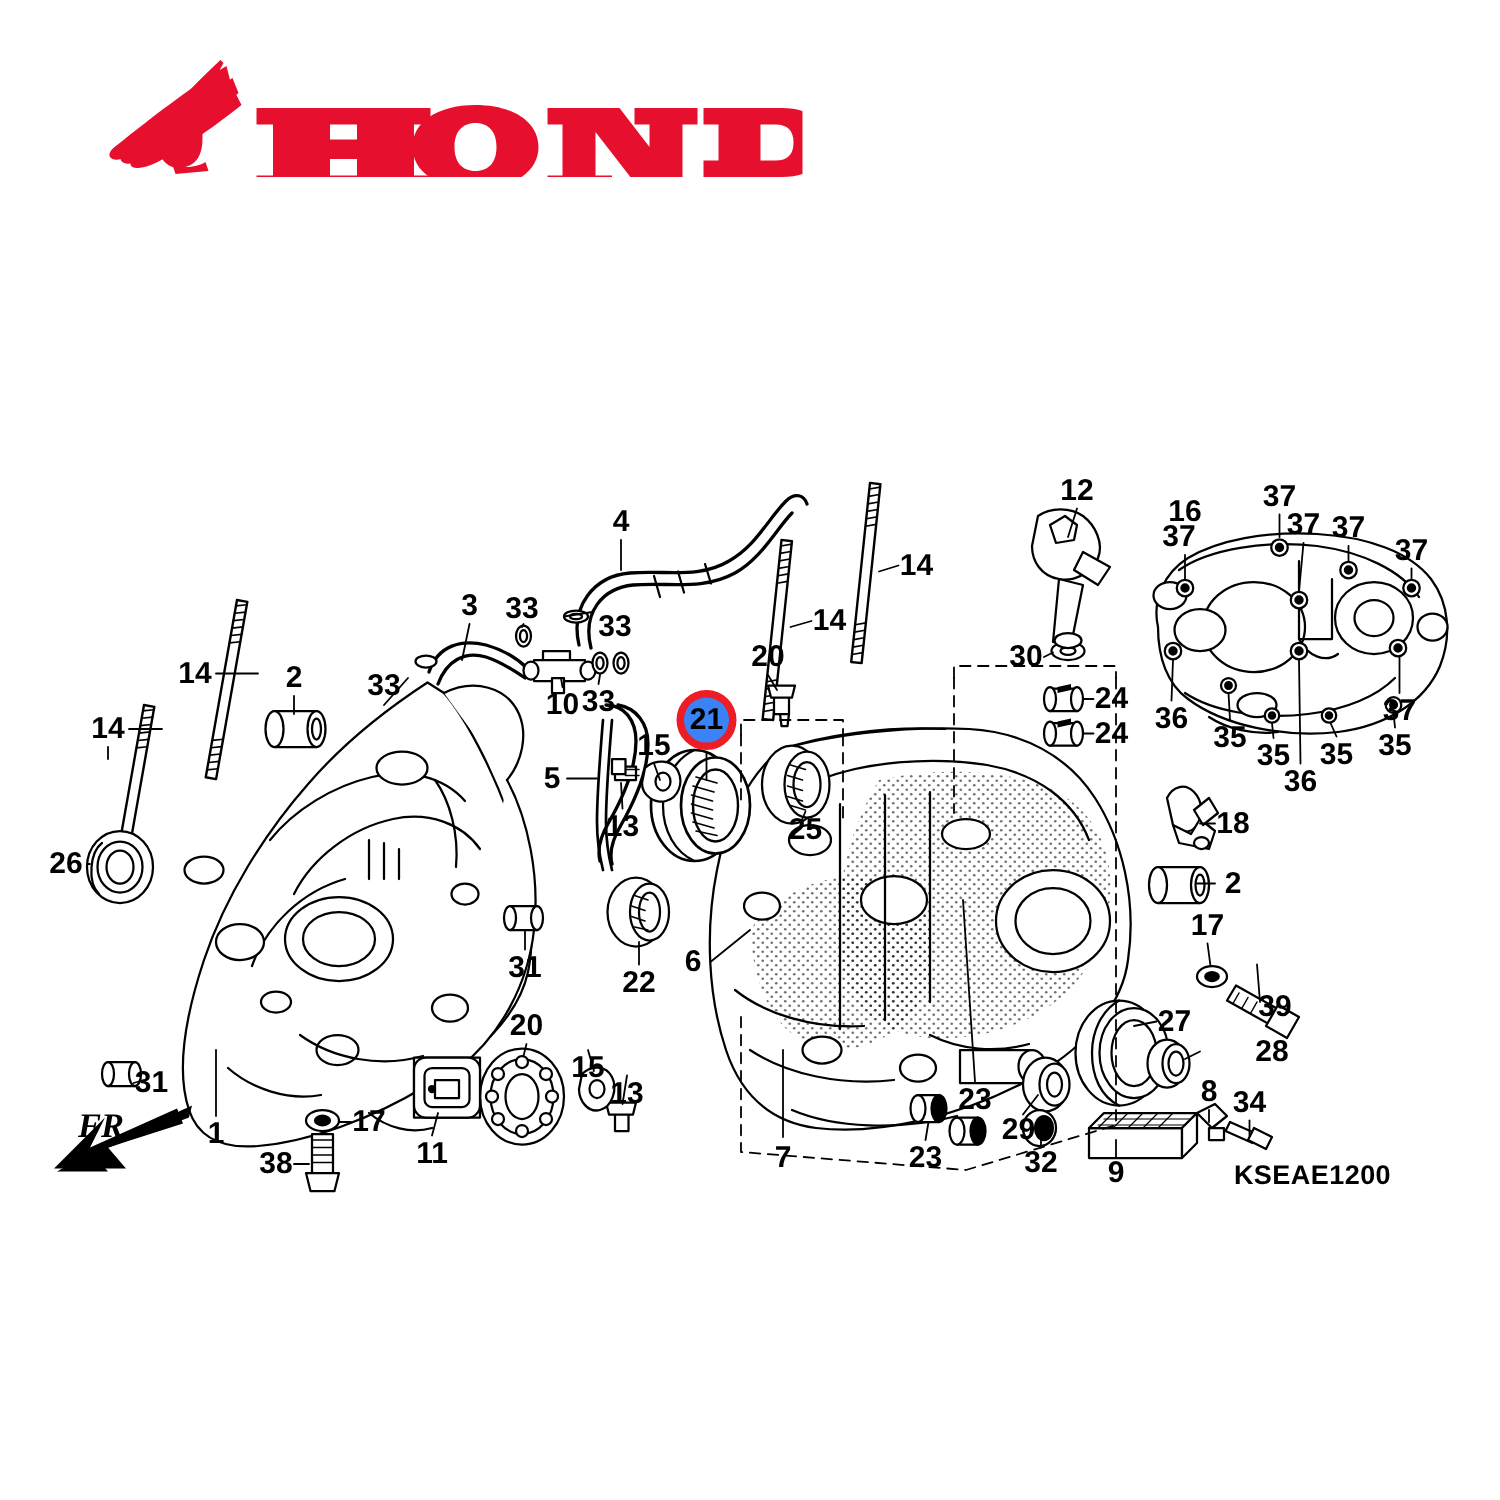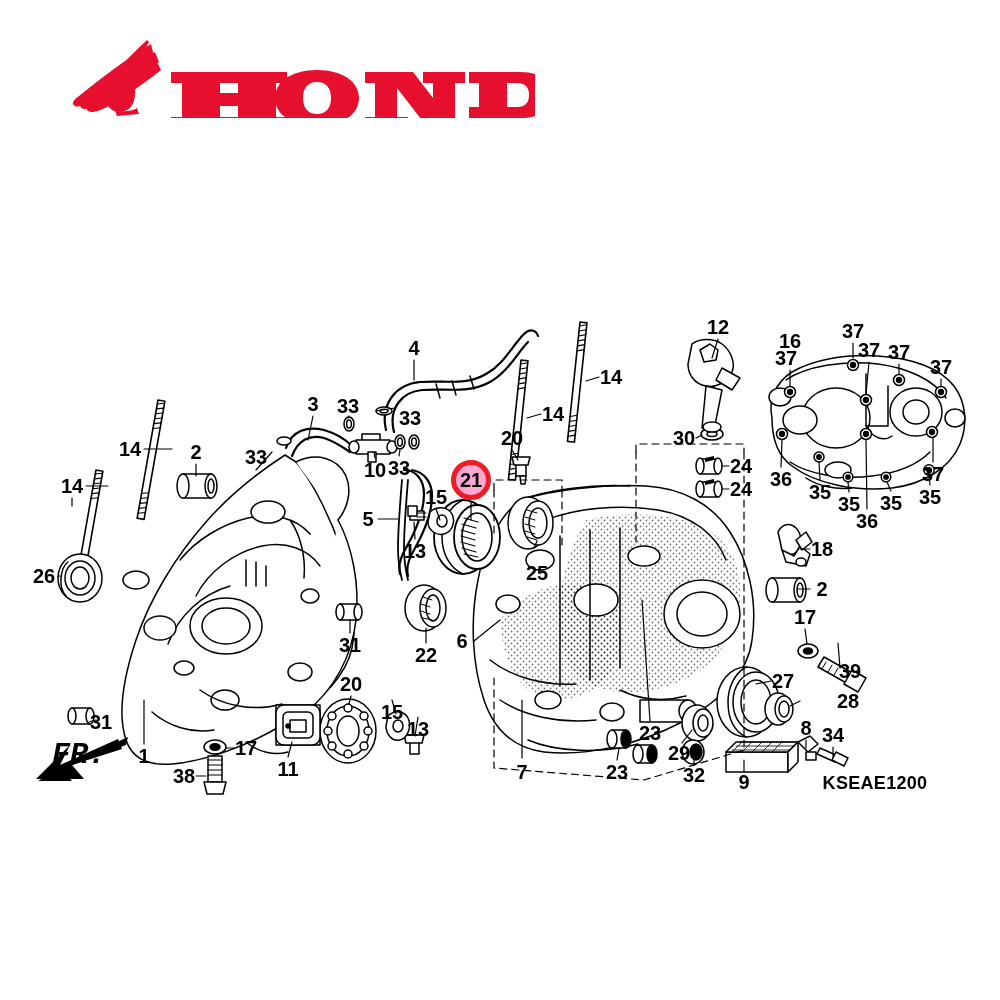--- a/index.html
+++ b/index.html
@@ -33,31 +33,31 @@
     transform:translate(-50%,-50%);
     letter-spacing:0px;
   }
 
   
   .callout.highlight{
     width:40px;height:40px;
     border:5px solid #7f1d1d;
     border-radius:50%;
     display:flex;align-items:center;justify-content:center;
-    background:#f9a8d4;
+    background:#3b82f6;
     box-sizing:border-box;
     z-index:40;
   }
 
   
   #fr-marker{position:absolute;left:18px;top:735px;width:115px;height:55px;}
   #fr-text{
     position:absolute;left:52px;top:738px;
-    font-family:Liberation Mono, monospace;
-    font-size:30px;font-weight:700;font-style:italic;
+    font-family:Liberation Serif, serif;
+    font-size:23px;font-weight:700;font-style:italic;
     color:#000;
   }
 
   
   #part-code{
     position:absolute;left:875px;top:773px;
     transform:translateX(-50%);
     font-family:"Liberation Sans", sans-serif;
     font-size:18px;font-weight:700;color:#000;
     letter-spacing:.3px;
@@ -577,21 +577,21 @@
       <div class="callout" style="left: 414px; top: 348px;">4</div>
       <div class="callout" style="left: 368px; top: 519px;">5</div>
       <div class="callout" style="left: 415px; top: 551px;">13</div>
       <div class="callout" style="left: 436px; top: 497px;">15</div>
       <div class="callout highlight" style="left: 471px; top: 480px; border-color: rgb(238, 28, 37);">21</div>
       <div class="callout" style="left: 426px; top: 655px;">22</div>
       <div class="callout" style="left: 462px; top: 641px;">6</div>
       <div class="callout" style="left: 512px; top: 438px;">20</div>
       <div class="callout" style="left: 553px; top: 414px;">14</div>
       <div class="callout" style="left: 611px; top: 377px;">14</div>
-      <div class="callout" style="left: 537px; top: 553px; margin-top: 20px;">25</div>
+      <div class="callout" style="left: 537px; top: 553px;">25</div>
       <div class="callout" style="left: 522px; top: 772px;">7</div>
       <div class="callout" style="left: 617px; top: 772px;">23</div>
       <div class="callout" style="left: 650px; top: 733px;">23</div>
       <div class="callout" style="left: 718px; top: 327px;">12</div>
       <div class="callout" style="left: 684px; top: 438px;">30</div>
       <div class="callout" style="left: 741px; top: 466px;">24</div>
       <div class="callout" style="left: 741px; top: 489px;">24</div>
       <div class="callout" style="left: 790px; top: 341px;">16</div>
       <div class="callout" style="left: 786px; top: 358px;">37</div>
       <div class="callout" style="left: 853px; top: 331px;">37</div>

